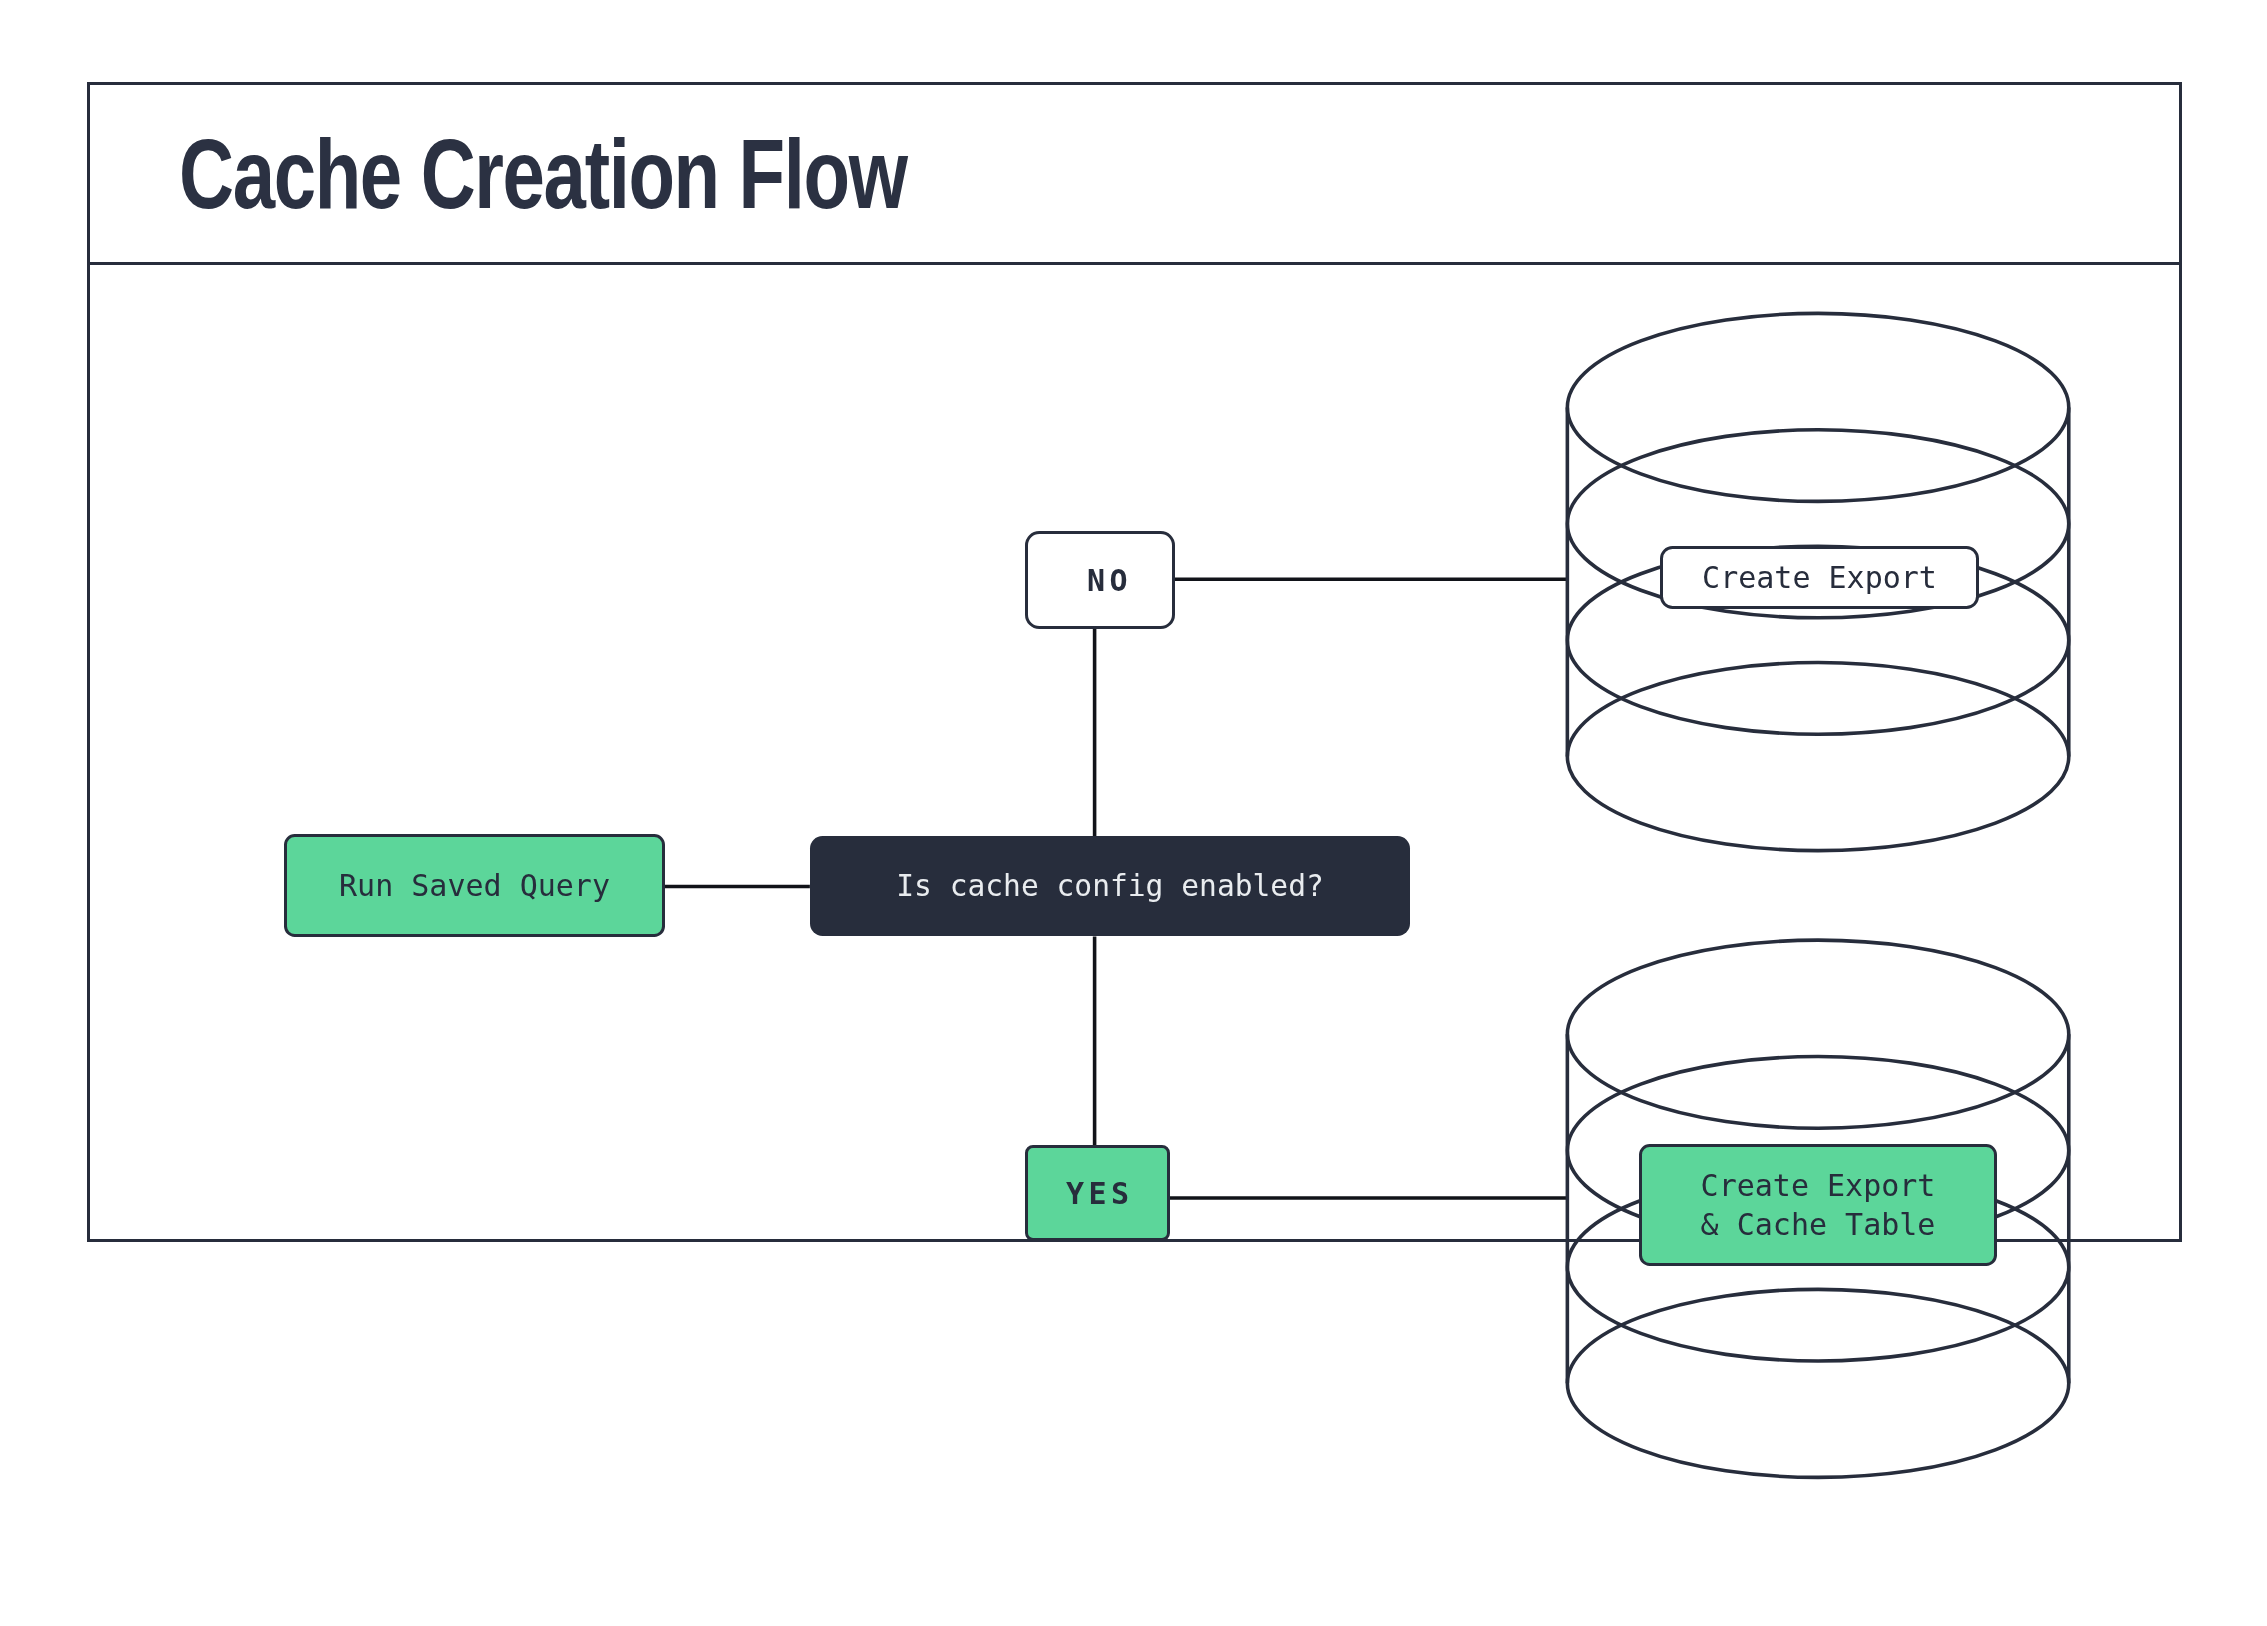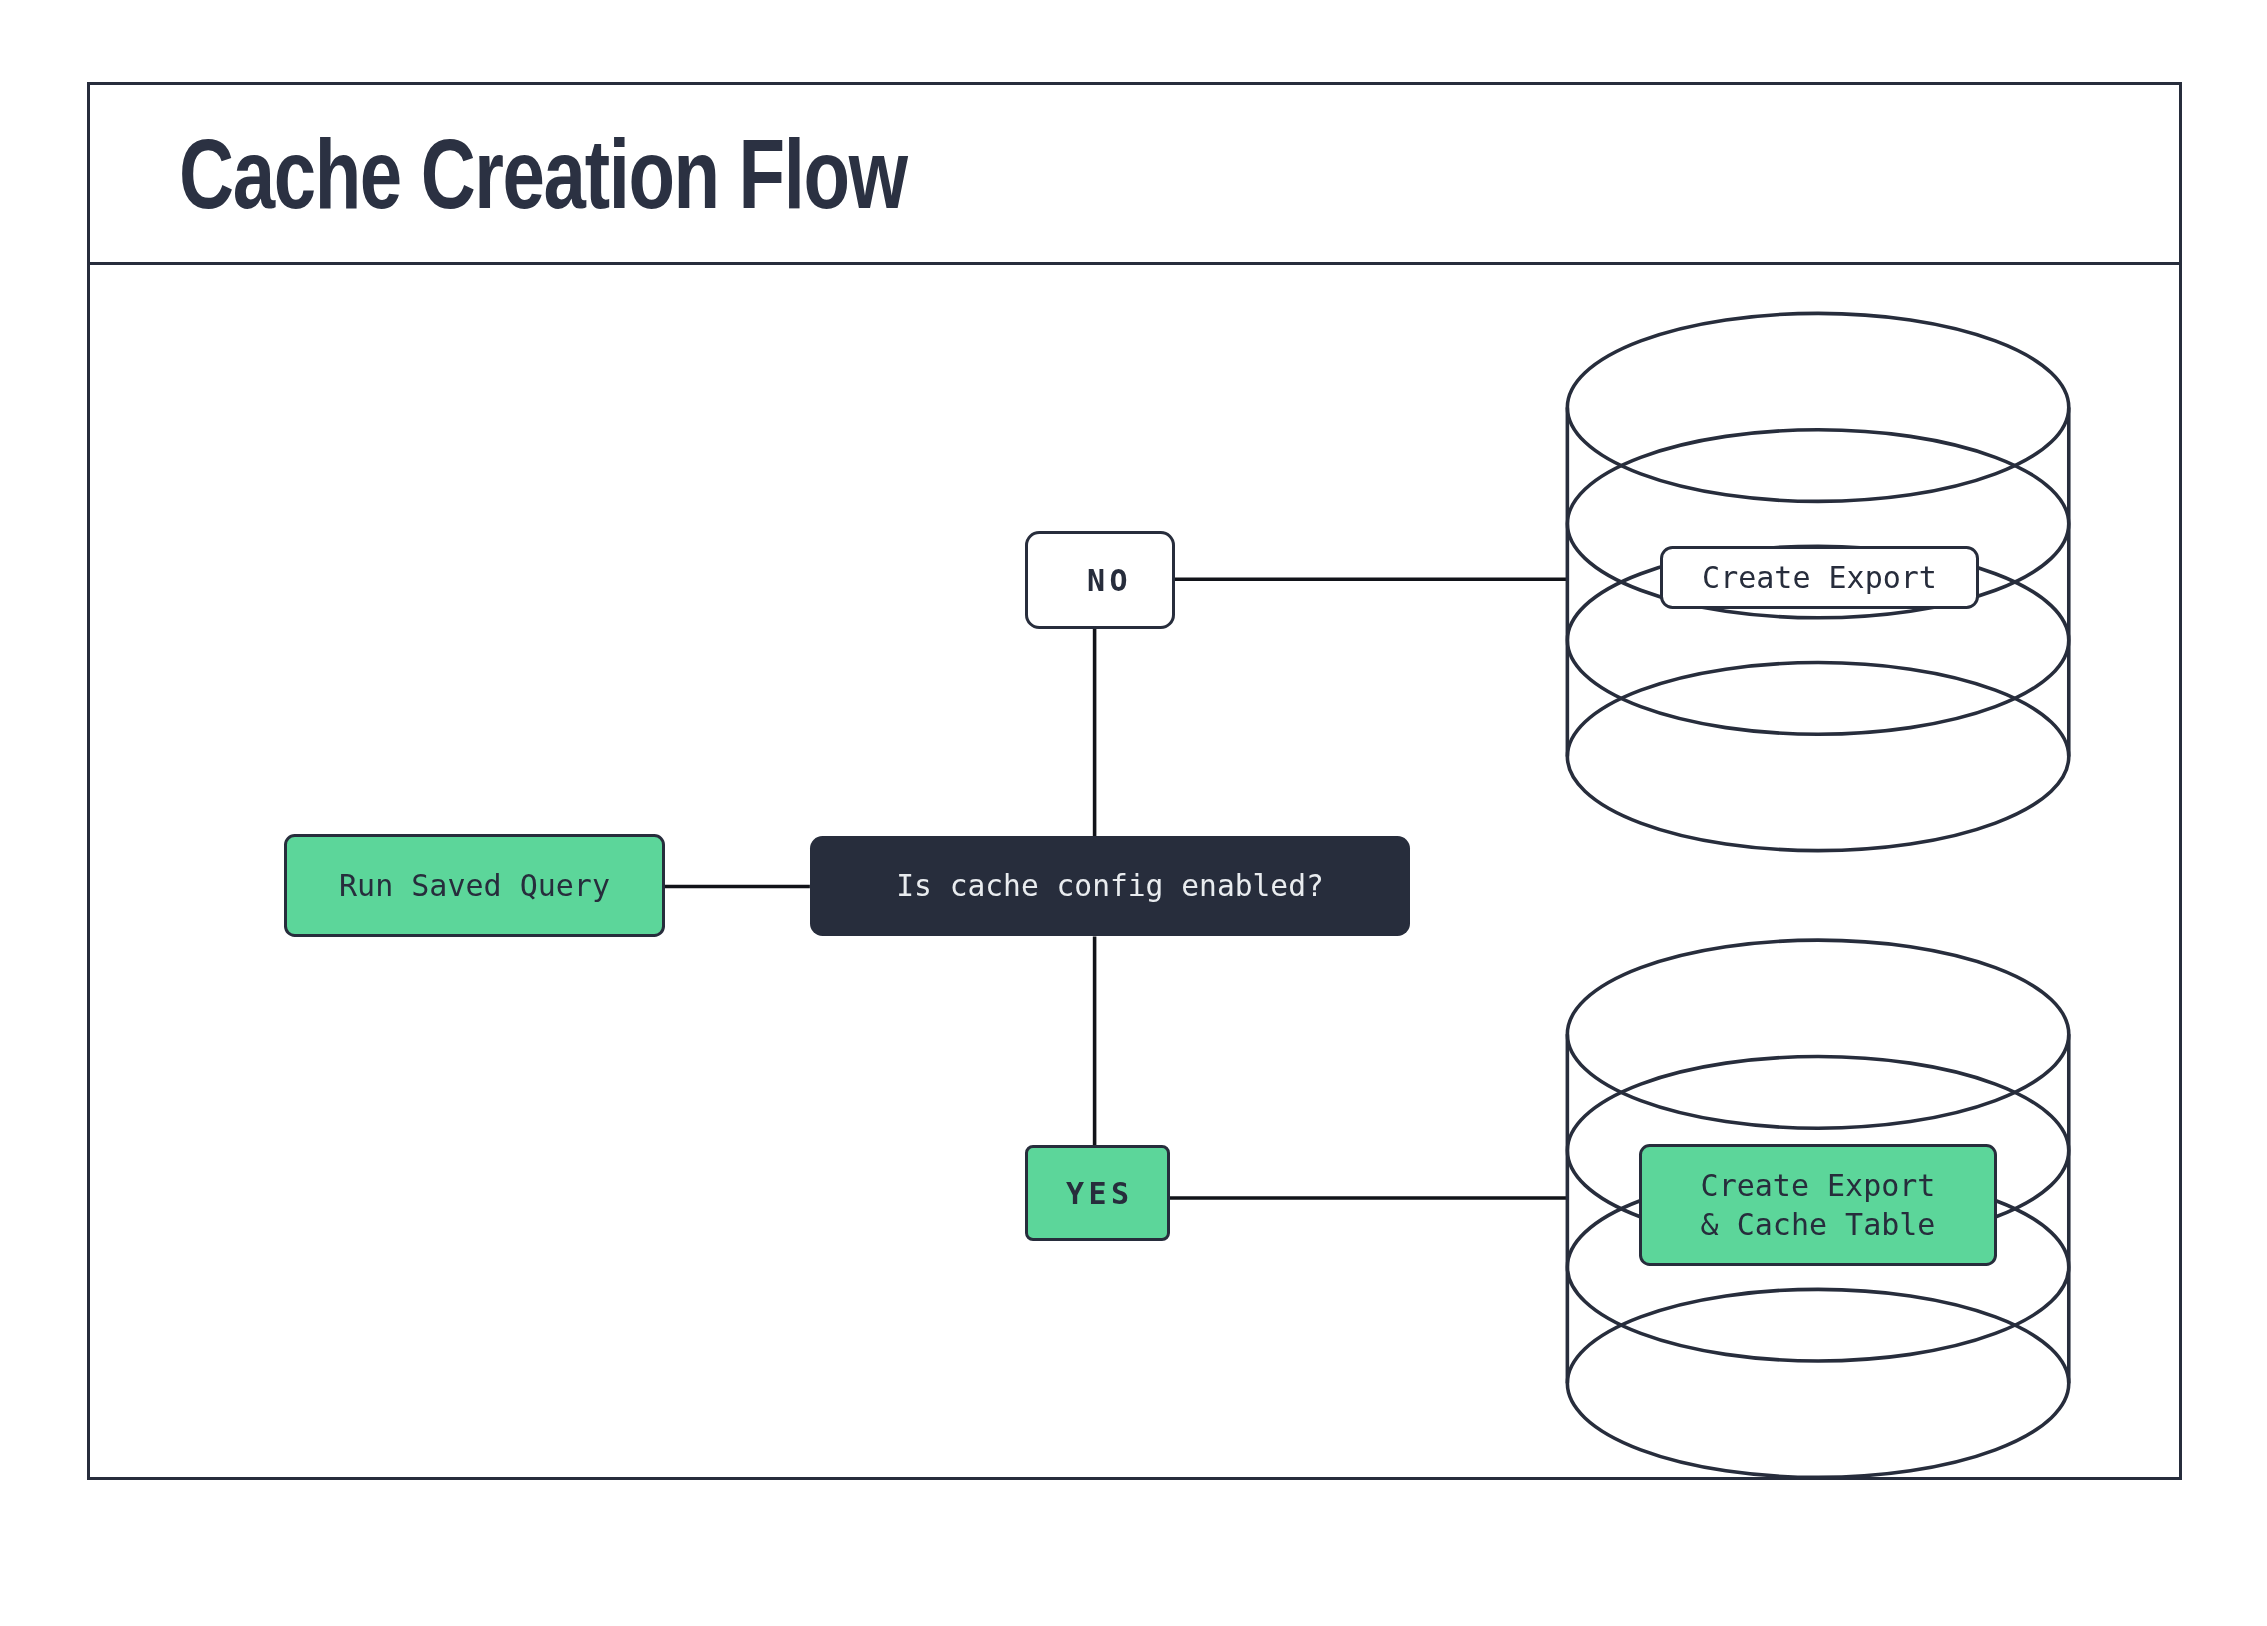--- a/index.html
+++ b/index.html
@@ -5,21 +5,21 @@
   html,body{margin:0;padding:0;background:#ffffff;}
   .app{
     position:relative;
     width:2268px;height:1626px;
     background:#ffffff;
     font-family:"DejaVu Sans Mono", monospace;
     overflow:hidden;
   }
   .frame{
     position:absolute;
-    left:87px;top:82px;width:2095px;height:1398px;
+    left:87px;top:82px;width:2095px;height:1160px;
     border:3.6px solid #272d3c;
     box-sizing:border-box;
     background:transparent;
     text-decoration:underline;
   }
   .header{
     position:absolute;
     left:0;top:0;width:100%;height:180px;
     border-bottom:3.6px solid #272d3c;
     box-sizing:border-box;

